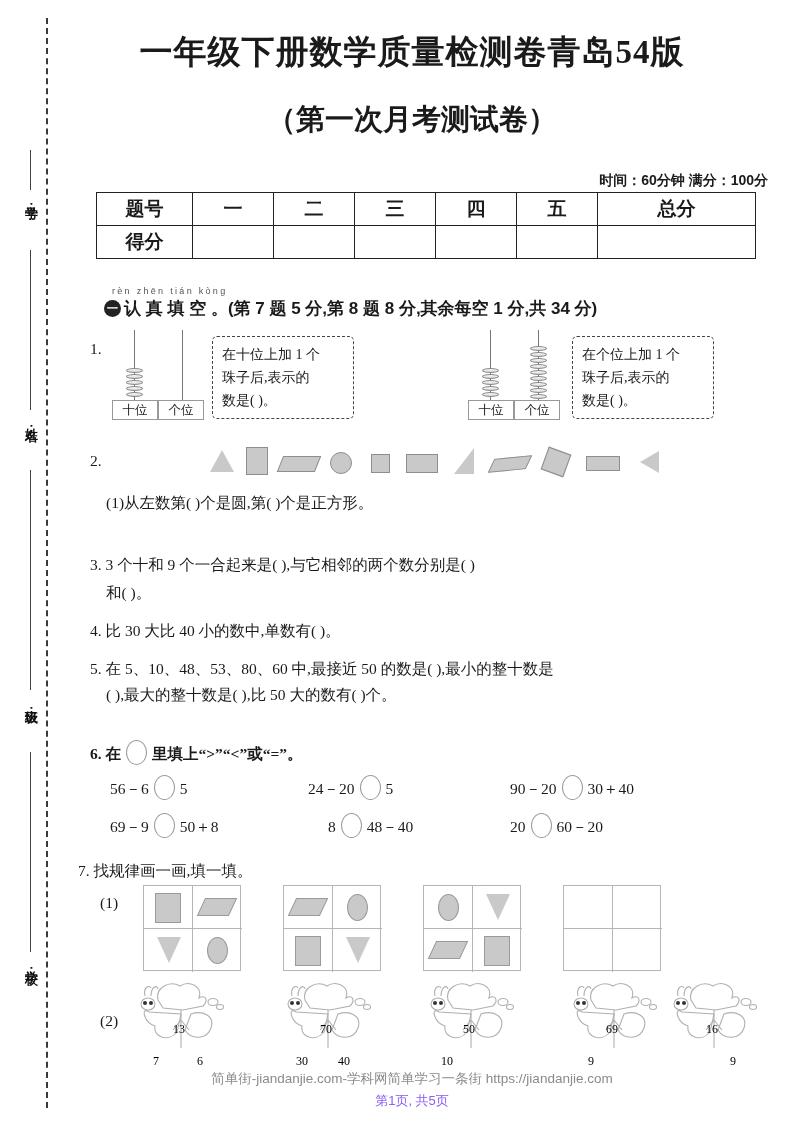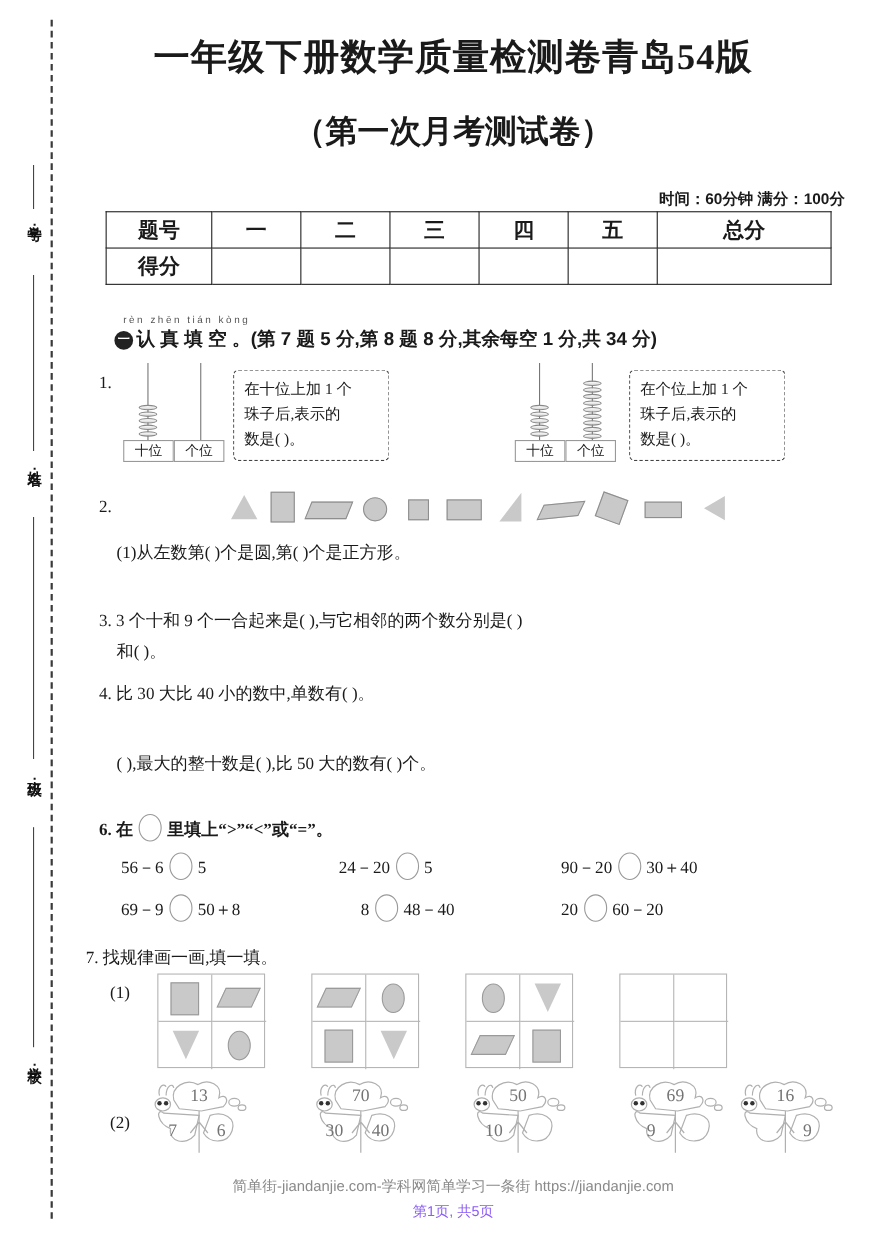--- a/index.html
+++ b/index.html
@@ -157,22 +157,23 @@
   .pgrid .cell {
     position: absolute; width: 49px; height: 43px;
     border-right: 1px solid #b5b5b5;
     border-bottom: 1px solid #b5b5b5;
   }
   .pshape { position: absolute; background: #c9c9c9; border: 1px solid #9a9a9a; }
 
   
   .bfly { position: absolute; width: 120px; height: 72px; }
   .bnum {
-    position: absolute; font-size: 16px; color: #737373;
+    position: absolute; font-size: 12px; color: #000000;
     font-family: "Liberation Serif", "DejaVu Serif", serif;
+    margin-top: 34px;
   }
 
   
   .footer {
     position: absolute; left: 62px; top: 1070px; width: 700px;
     text-align: center; color: #8a8a8a;
     font-size: 13.5px;
     font-family: "Liberation Sans", "DejaVu Sans", sans-serif;
   }
   .footer2 {
@@ -293,20 +294,21 @@
     <div class="shp" style="left:440px;top:5px;width:0;height:0;background:none;border:none;border-top:11px solid transparent;border-bottom:11px solid transparent;border-right:19px solid #c9c9c9;"></div>
   </div>
 
   <div class="q" style="left:106px;top:490px;">(1)从左数第(        )个是圆,第(        )个是正方形。</div>
 
   <div class="q" style="left:90px;top:552px;">3. 3 个十和 9 个一合起来是(            ),与它相邻的两个数分别是(           )</div>
   <div class="q" style="left:106px;top:580px;">和(         )。</div>
 
   <div class="q" style="left:90px;top:618px;">4. 比 30 大比 40 小的数中,单数有(                                              )。</div>
 
+  <div class="q" style="left:90px;top:656px;">5. 在 5、10、48、53、80、60 中,最接近 50 的数是(         ),最小的整十数是</div>
   <div class="q" style="left:106px;top:682px;text-align:right;">(          ),最大的整十数是(           ),比 50 大的数有(          )个。</div>
 
   <div class="q" style="left:90px;top:740px;font-weight:bold;">
     <span>6. 在</span><span class="ocirc"></span><span>里填上“&gt;”“&lt;”或“=”。</span>
   </div>
 
   <div class="q" style="left:110px;top:775px;text-align:right;">
     <span>56－6</span><span class="ocirc"></span><span>5</span>
   </div>
   <div class="q" style="left:308px;top:775px;">

